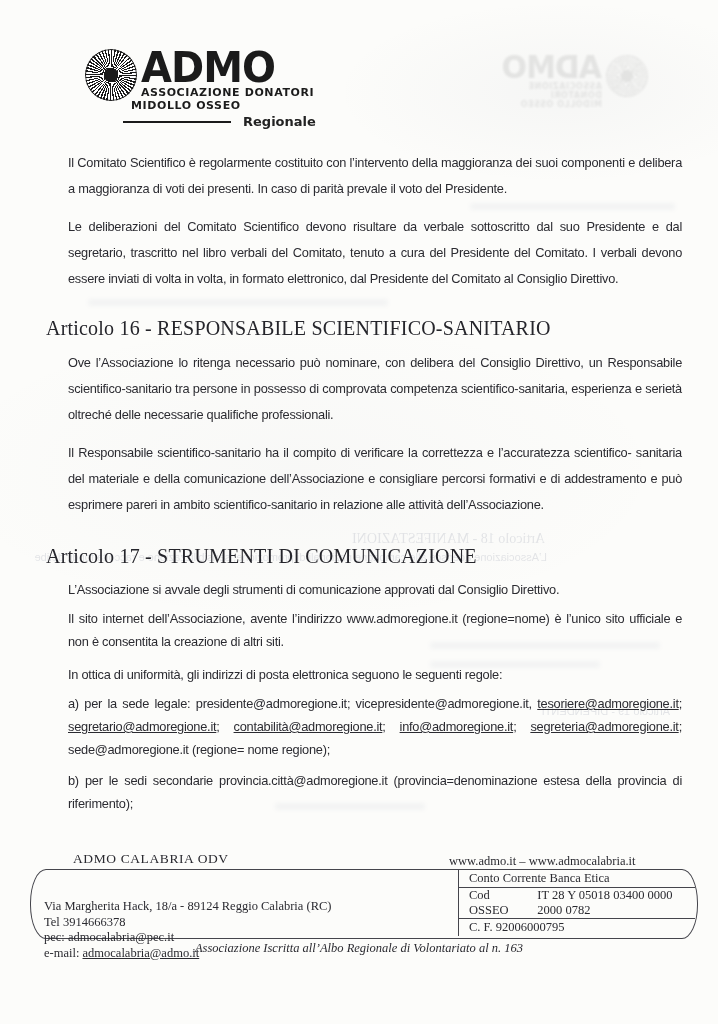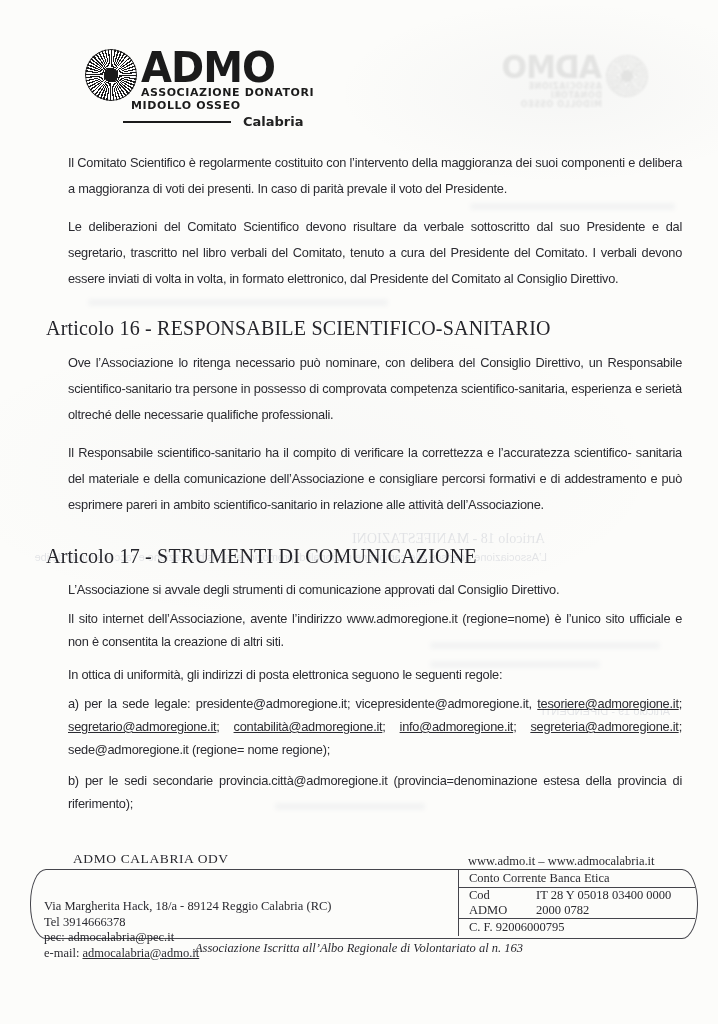--- a/index.html
+++ b/index.html
@@ -61,21 +61,21 @@
   .tight { line-height:23px; }
   .g6 { margin-bottom:6px; } .g8 { margin-bottom:8px; } .g10 { margin-bottom:10px; }
   h2.article {
     margin:0 0 10px 46px; font-family:"Liberation Serif", serif; font-weight:400;
     font-size:20px; line-height:24px; letter-spacing:0.2px; color:#25252b;
   }
   .u { text-decoration:underline; }
 
   
   .f-label { position:absolute; top:851px; left:73px; font-family:"Liberation Serif", serif; font-size:13.5px; letter-spacing:0.6px; color:#2a2a30; }
-  .f-www   { position:absolute; top:854px; left:468px; font-family:"Liberation Serif", serif; font-size:12.5px; color:#2a2a30; }
+  .f-www   { position:absolute; top:854px; left:449px; font-family:"Liberation Serif", serif; font-size:12.5px; color:#2a2a30; }
   .f-box   { position:absolute; top:869px; left:30px; width:666px; height:68px; border:1.4px solid #45454c; border-radius:16px / 34px; }
   .f-left  { position:absolute; top:899px; left:44px; font-family:"Liberation Serif", serif; font-size:12.5px; line-height:15.5px; color:#2a2a30; }
   .f-right {
     position:absolute; top:870px; left:458px; width:236px; height:66px;
     border-left:1.3px solid #45454c; font-family:"Liberation Serif", serif;
     font-size:12.5px; color:#2a2a30; display:flex; flex-direction:column;
   }
   .f-row { flex:1; display:flex; align-items:center; padding-left:10px; }
   .f-row.b { border-bottom:1.1px solid #45454c; }
   .iban-label { margin-right:16px; }
@@ -104,21 +104,21 @@
   <div class="stripe" style="top:803px; left:275px; width:150px;"></div>
 
   <header class="logo">
     <div class="sunburst"></div>
     <div class="logo-text">
       <div class="brand">ADMO</div>
       <div class="sub">ASSOCIAZIONE DONATORI</div>
       <div class="sub sub2">MIDOLLO OSSEO</div>
       <div class="region-row">
         <span class="region-rule"></span>
-        <span class="region">Calabria</span>
+        <span class="region">Regionale</span>
       </div>
     </div>
   </header>
 
   <main class="content">
     <p class="para mb12">Il Comitato Scientifico è regolarmente costituito con l’intervento della maggioranza dei suoi componenti e delibera a maggioranza di voti dei presenti. In caso di parità prevale il voto del Presidente.</p>
     <p class="para mb24">Le deliberazioni del Comitato Scientifico devono risultare da verbale sottoscritto dal suo Presidente e dal segretario, trascritto nel libro verbali del Comitato, tenuto a cura del Presidente del Comitato. I verbali devono essere inviati di volta in volta, in formato elettronico, dal Presidente del Comitato al Consiglio Direttivo.</p>
 
     <h2 class="article">Articolo 16 - RESPONSABILE SCIENTIFICO-SANITARIO</h2>
     <p class="para mb12">Ove l’Associazione lo ritenga necessario può nominare, con delibera del Consiglio Direttivo, un Responsabile scientifico-sanitario tra persone in possesso di comprovata competenza scientifico-sanitaria, esperienza e serietà oltreché delle necessarie qualifiche professionali.</p>
@@ -137,20 +137,20 @@
   <div class="f-box"></div>
   <div class="f-left">
     <div>Via Margherita Hack, 18/a - 89124 Reggio Calabria (RC)</div>
     <div>Tel 3914666378</div>
     <div>pec: admocalabria@pec.it</div>
     <div><span>e-mail: </span><span class="u">admocalabria@admo.it</span></div>
   </div>
   <div class="f-right">
     <div class="f-row b">Conto Corrente Banca Etica</div>
     <div class="f-row b">
-      <span class="iban-label">Cod ADMO</span>
+      <span class="iban-label">Cod OSSEO</span>
       <span>IT 28 Y 05018 03400 0000 2000 0782</span>
     </div>
     <div class="f-row">C. F. 92006000795</div>
   </div>
   <div class="f-bottom">Associazione Iscritta all’Albo Regionale di Volontariato al n. 163</div>
 
 </div>
 
 </body></html>

